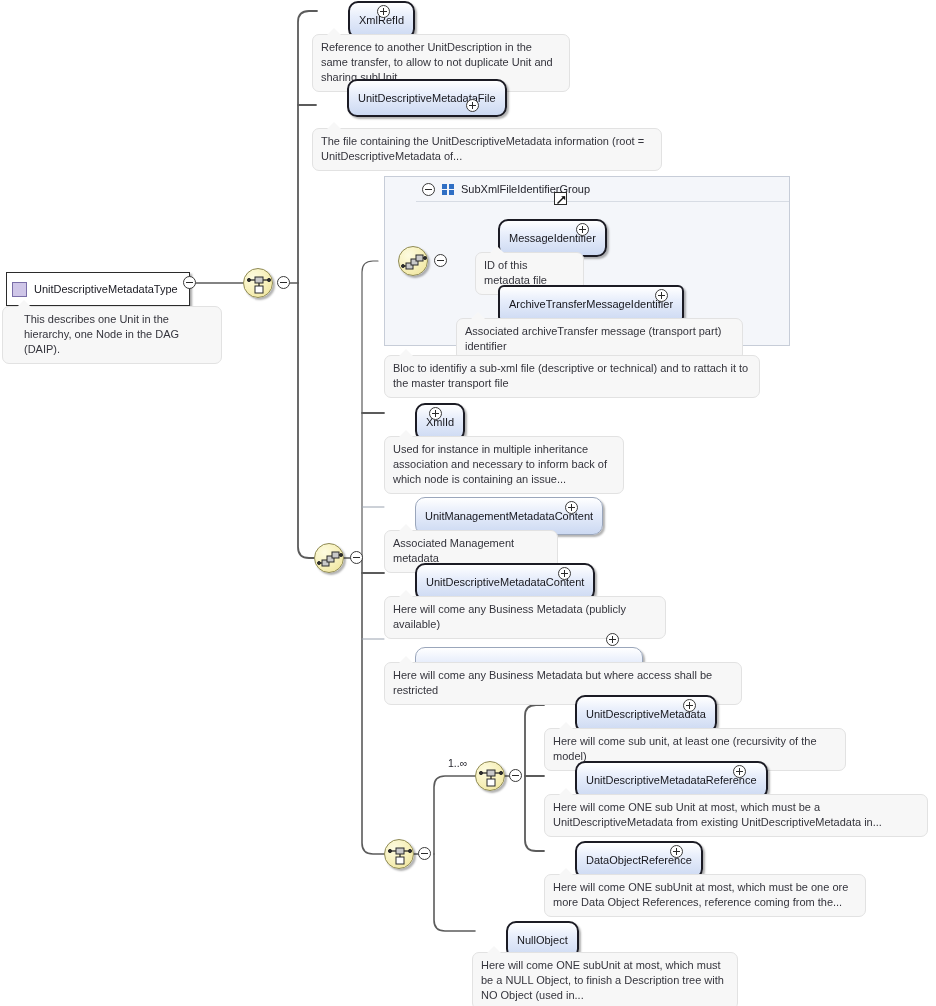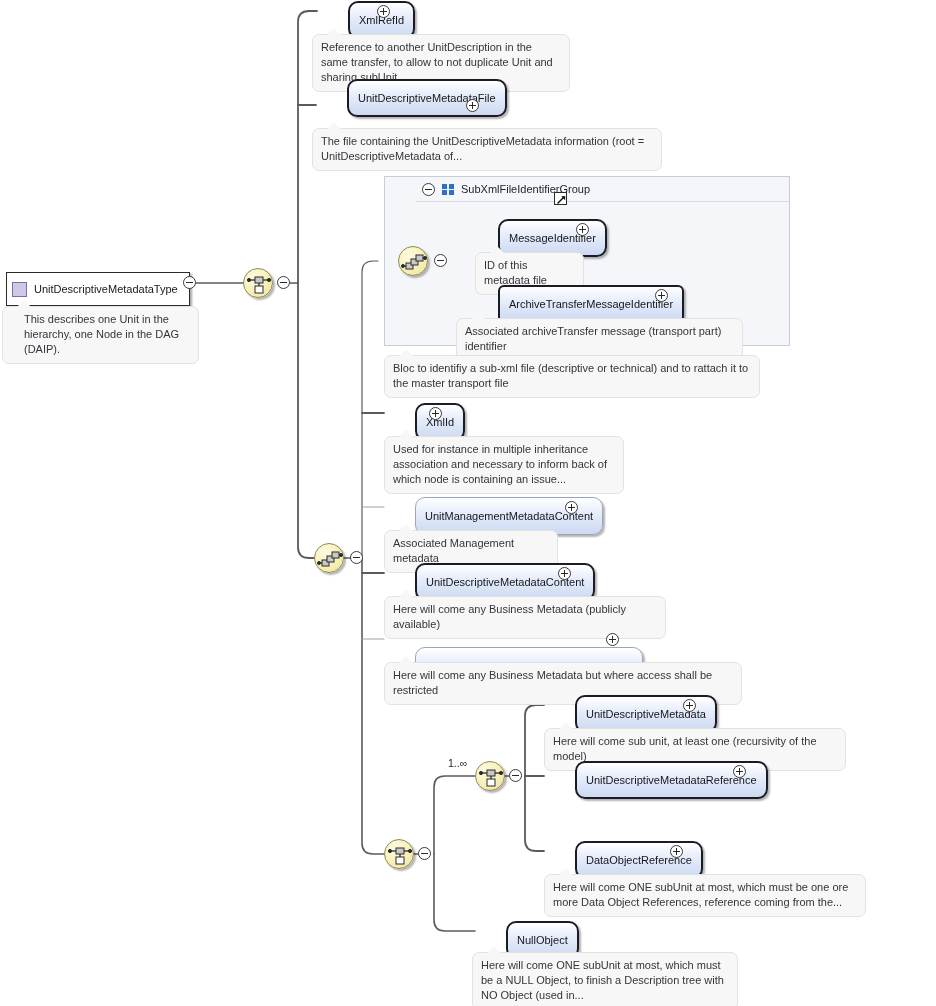--- a/index.html
+++ b/index.html
@@ -186,21 +186,21 @@
       <path d="M525,776 L525,840 Q525,851 536,851 L544,851" stroke-width="1.8"></path>
 
     </g>
   </svg>
 
   <div class="typebox" style="left:6px;top:272px;width:184px;">
     <span class="tico"></span>
     <span class="tlabel">UnitDescriptiveMetadataType</span>
   </div>
   <div class="expander" style="left:183px;top:276px;"></div>
-  <div class="anno" style="left:2px;top:306px;width:197px;padding-left:21px;">
+  <div class="anno" style="left:2px;top:306px;width:220px;padding-left:21px;">
     <span class="tail">
         <i></i>
       </span>
     <span>This describes one Unit in the hierarchy, one Node in the DAG (DAIP).</span>
   </div>
 
   <div class="comp" style="left:243px;top:268px;">
     <svg width="30" height="30" viewBox="0 0 30 30">
       <g stroke="#2b2b2b" fill="#c9c9c9" stroke-width="1">
         <rect x="11" y="8" width="8" height="6"></rect>
@@ -378,20 +378,26 @@
   <div class="expander plus" style="left:683px;top:699px;"></div>
   <div class="anno" style="left:544px;top:728px;width:302px;">
     <span class="tail">
         <i></i>
       </span>
     <span>Here will come sub unit, at least one (recursivity of the model)</span>
   </div>
 
   <div class="elem req" style="left:544px;top:761px;">UnitDescriptiveMetadataReference</div>
   <div class="expander plus" style="left:733px;top:765px;"></div>
+  <div class="anno" style="left:544px;top:794px;width:384px;">
+    <span class="tail">
+        <i></i>
+      </span>
+    <span>Here will come ONE sub Unit at most, which must be a UnitDescriptiveMetadata from existing UnitDescriptiveMetadata in...</span>
+  </div>
 
   <div class="elem req" style="left:544px;top:841px;">DataObjectReference</div>
   <div class="expander plus" style="left:670px;top:845px;"></div>
   <div class="anno" style="left:544px;top:874px;width:322px;">
     <span class="tail">
         <i></i>
       </span>
     <span>Here will come ONE subUnit at most, which must be one ore more Data Object References, reference coming from the...</span>
   </div>
 

